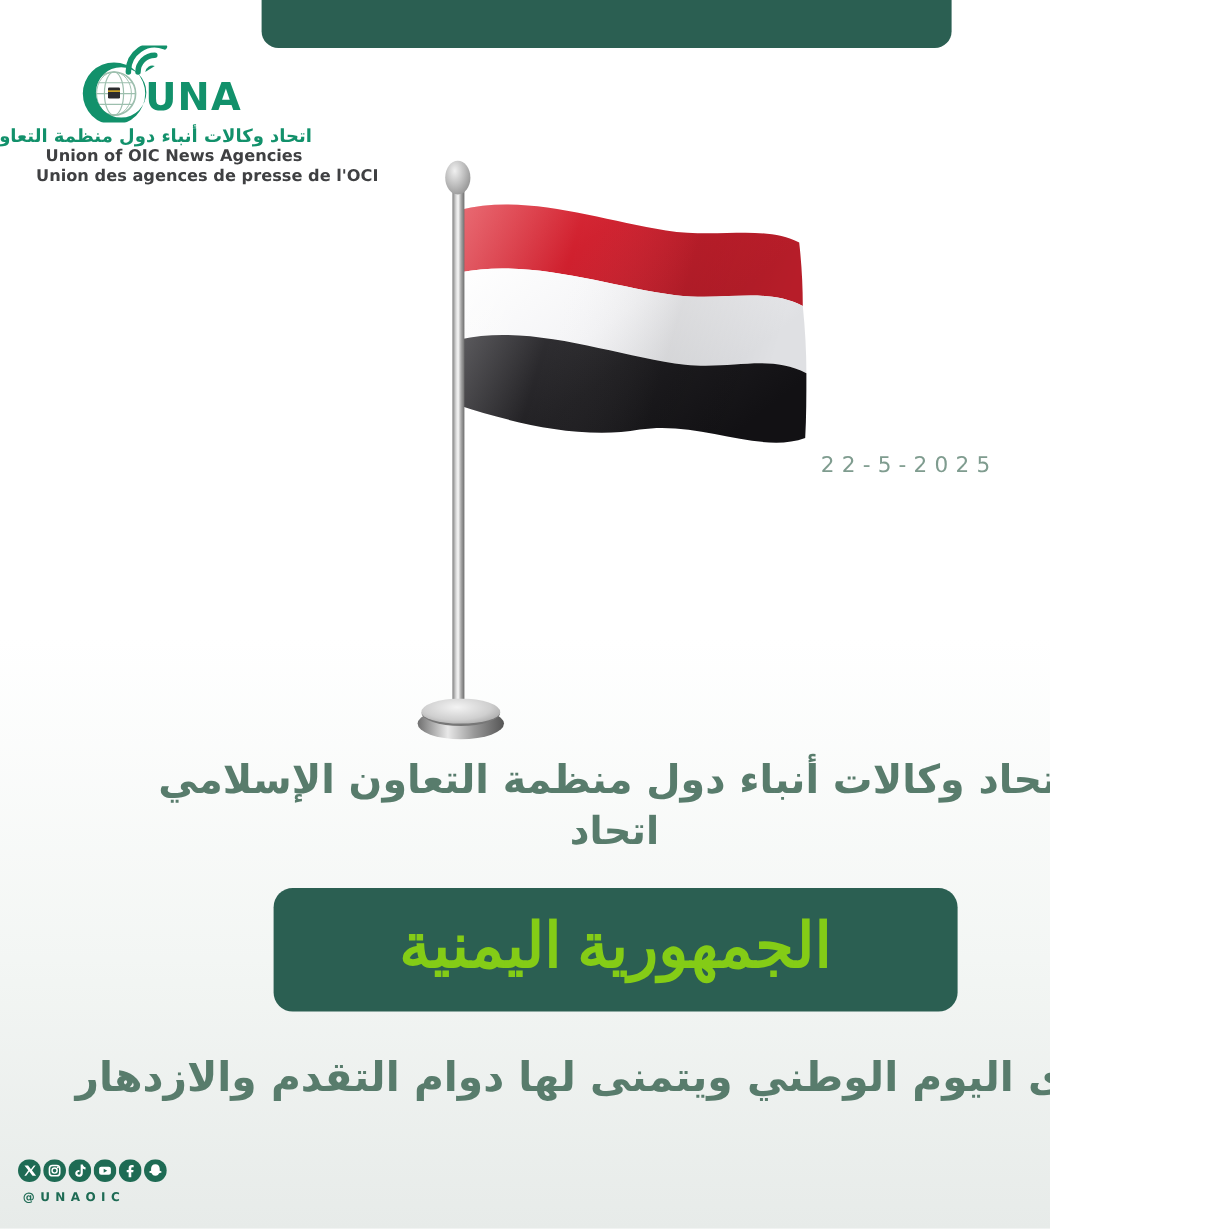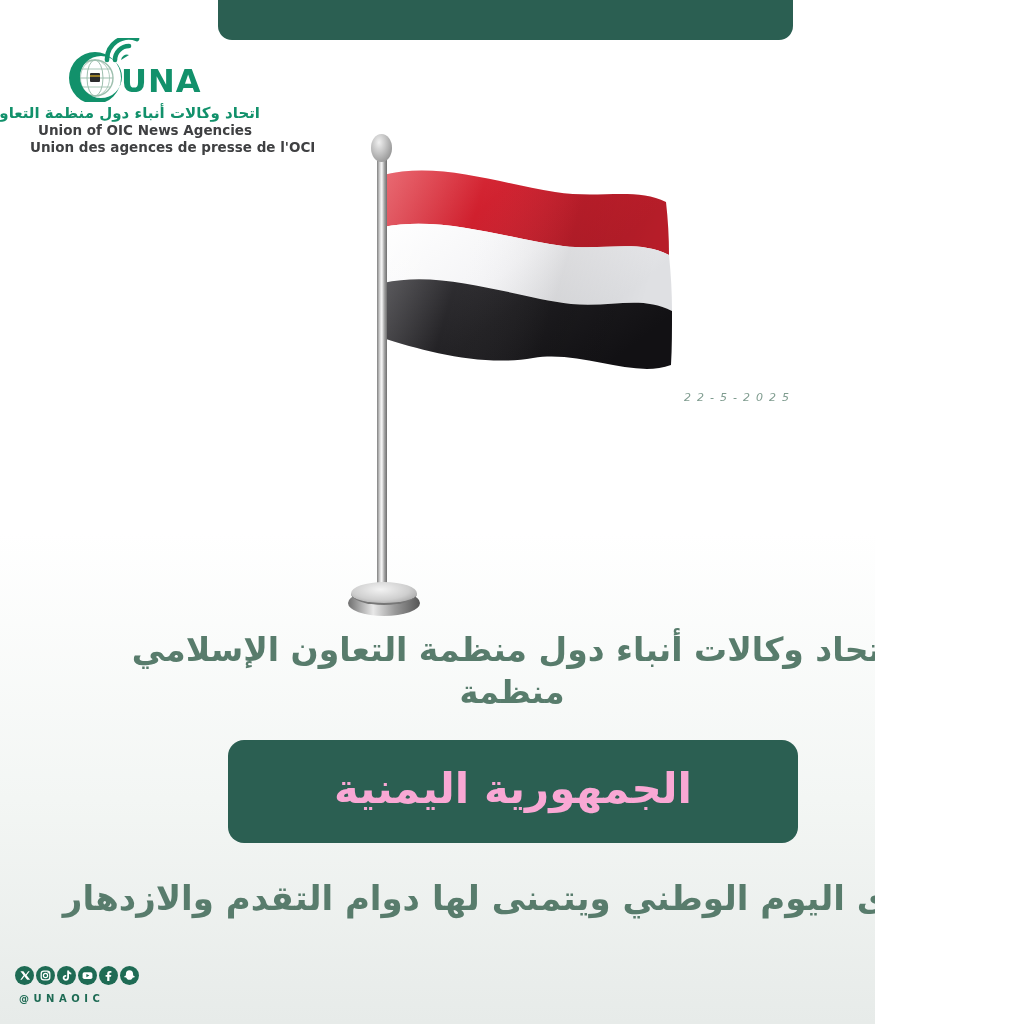--- a/index.html
+++ b/index.html
@@ -68,27 +68,26 @@
   .base-top {
     position: absolute; left: 351px; top: 582px;
     width: 66px; height: 23px;
     border-radius: 50%;
     background: radial-gradient(ellipse at 45% 35%, #f3f3f3 0%, #cfcfcf 55%, #8f8f8f 100%);
     border-bottom: 2px solid #777;
   }
 
   
   .date-label {
-    position: absolute; left: 684px; top: 391px;
-    font-size: 11px;
+    position: absolute; left: 684px; top: 377px;
+    font-size: 18px;
     letter-spacing: 6px;
     color: #7f9c8f;
     font-weight: 500;
     white-space: nowrap;
-    font-style: italic;
   }
 
   
   .greeting {
     position: absolute; left: 0; top: 629px; width: 1024px;
     text-align: center;
     direction: rtl;
     color: #587c6c;
     font-weight: bold;
   }
@@ -97,25 +96,26 @@
 
   
   .country-banner {
     position: absolute; left: 228px; top: 740px;
     width: 570px; height: 103px;
     background: #2b5f52;
     border-radius: 16px;
     display: flex; align-items: center; justify-content: center;
   }
   .country-banner-text {
-    color: #f9a8d4;
-    font-size: 42px;
+    color: #84cc16;
+    font-size: 52px;
     font-weight: bold;
     direction: rtl;
     padding-bottom: 6px;
+    font-family: Liberation Serif, serif;
   }
 
   
   .wishes-line {
     position: absolute; left: 0; top: 878px; width: 1024px;
     text-align: center;
     direction: rtl;
     color: #587c6c;
     font-weight: bold;
     font-size: 34px;
@@ -219,21 +219,21 @@
 
   <div class="pole"></div>
   <div class="pole-finial"></div>
   <div class="base-bottom"></div>
   <div class="base-top"></div>
 
   <div class="date-label">22-5-2025</div>
 
   <div class="greeting">
     <div class="greeting-line1">اتحاد وكالات أنباء دول منظمة التعاون الإسلامي</div>
-    <div class="greeting-line2">منظمة</div>
+    <div class="greeting-line2">اتحاد</div>
   </div>
 
   <div class="country-banner">
     <div class="country-banner-text">الجمهورية اليمنية</div>
   </div>
 
   <div class="wishes-line">بذكرى اليوم الوطني ويتمنى لها دوام التقدم والازدهار</div>
 
   <div class="social-row">
     <svg width="19" height="19" viewBox="0 0 19 19">

